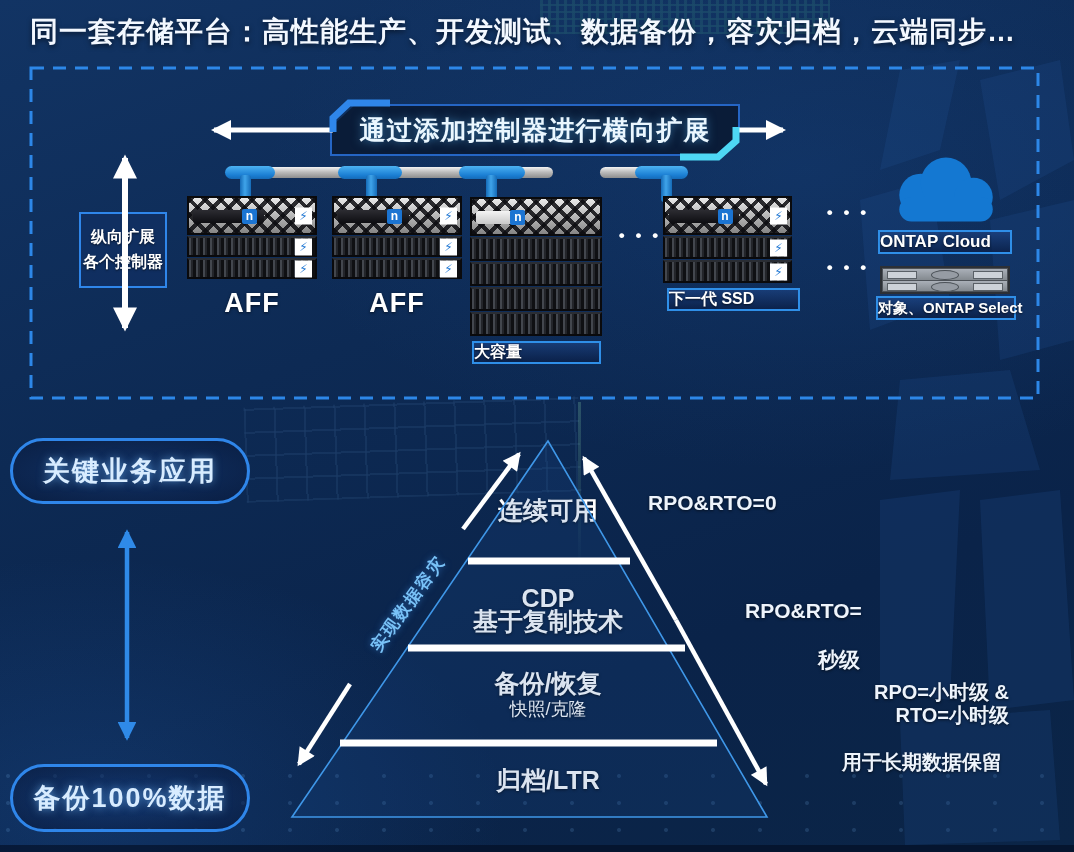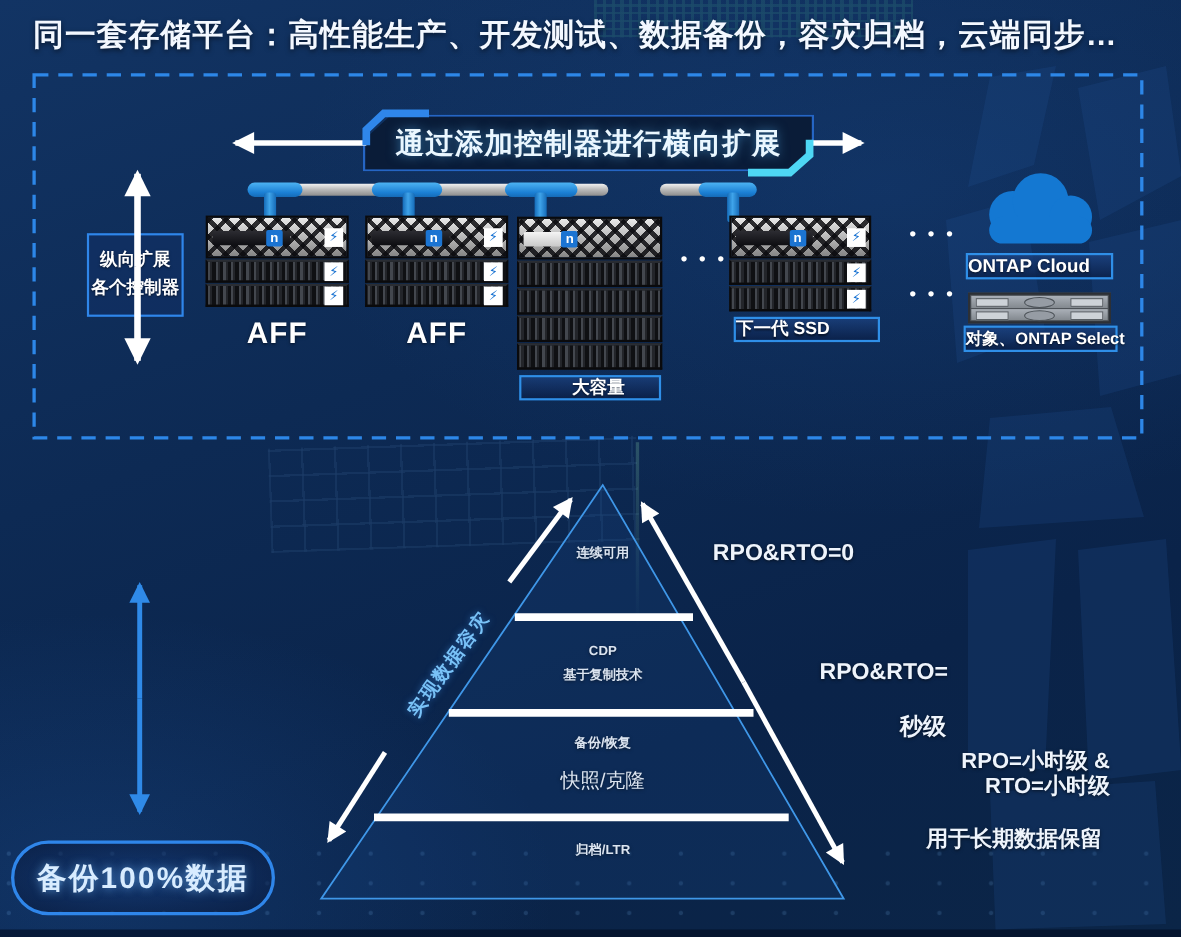--- a/index.html
+++ b/index.html
@@ -83,21 +83,21 @@
   .objrow .cl{left:4px;} .objrow .cr{right:4px;}
   .objrow .ov{position:absolute;left:50%;top:1px;transform:translateX(-50%);width:26px;height:8px;
     border-radius:50%;background:#969ca4;border:1px solid #4c5258;}
   
   .pill{border:3px solid #2f86ea;border-radius:36px;box-sizing:border-box;
     background:radial-gradient(ellipse at center,rgba(24,64,132,.38),rgba(8,24,58,.62));
     display:flex;align-items:center;justify-content:center;font-size:27px;font-weight:bold;
     color:#d8ecff;letter-spacing:2px;text-shadow:0 0 9px rgba(120,190,255,.65);}
   
   .ptx{left:448px;width:200px;text-align:center;color:#fff;text-shadow:0 1px 3px rgba(0,0,0,.65);white-space:nowrap;}
-  .pb{font-weight:bold;font-size:12px;}
+  .pb{font-weight:bold;font-size:25px;}
   .pn{font-size:18px;}
   .pdiag{left:328px;top:592px;width:160px;text-align:center;transform:rotate(-54deg);
     font-size:17px;font-weight:bold;color:#79c2f7;letter-spacing:2px;text-shadow:0 0 6px rgba(60,140,230,.6);}
   
   .ann{color:#eef4fc;font-size:21px;font-weight:600;text-shadow:0 1px 3px rgba(0,0,0,.6);white-space:nowrap;}
   .ann-hours{left:853px;top:681px;width:156px;text-align:right;line-height:23px;font-size:20px;}
   svg.overlay{left:0;top:0;pointer-events:none;}
 </style>
 </head>
 <body>
@@ -177,21 +177,21 @@
   <div class="rack" style="left:470px;top:197px;width:132px;">
     <div class="unit ctrl">
       <div class="ctrl-band light" style="width:34%;"></div>
       <div class="nlogo" style="left:30%;">n</div>
     </div>
     <div class="unit shelf tall"></div>
     <div class="unit shelf tall"></div>
     <div class="unit shelf tall"></div>
     <div class="unit shelf tall"></div>
   </div>
-  <div class="abs tag" style="left:472px;top:341px;width:129px;height:23px;font-size:16px;padding-left:46px;">
+  <div class="abs tag" style="left:472px;top:341px;width:129px;height:23px;font-size:16px;">
     <span>大容量</span>
   </div>
 
   <div class="rack" style="left:663px;top:196px;width:129px;">
     <div class="unit ctrl">
       <div class="ctrl-band"></div>
       <div class="nlogo">n</div>
       <div class="badge">⚡</div>
     </div>
     <div class="unit shelf" style="height:23px;">
@@ -230,20 +230,23 @@
     <div class="objrow">
       <span class="cl"></span>
       <span class="ov"></span>
       <span class="cr"></span>
     </div>
   </div>
   <div class="abs tag" style="left:876px;top:296px;width:140px;height:24px;font-size:15px;">
     <span>对象、ONTAP Select</span>
   </div>
 
+  <div class="abs pill" style="left:10px;top:438px;width:240px;height:66px;">
+    <span>关键业务应用</span>
+  </div>
   <div class="abs pill" style="left:10px;top:764px;width:240px;height:68px;">
     <span>备份100%数据</span>
   </div>
 
   <div class="abs ptx pb" style="top:494px;">连续可用</div>
   <div class="abs ptx pb" style="top:584px;">CDP</div>
   <div class="abs ptx pb" style="top:605px;">基于复制技术</div>
   <div class="abs ptx pb" style="top:667px;">备份/恢复</div>
   <div class="abs ptx pn" style="top:697px;">快照/克隆</div>
   <div class="abs ptx pb" style="top:764px;">归档/LTR</div>

